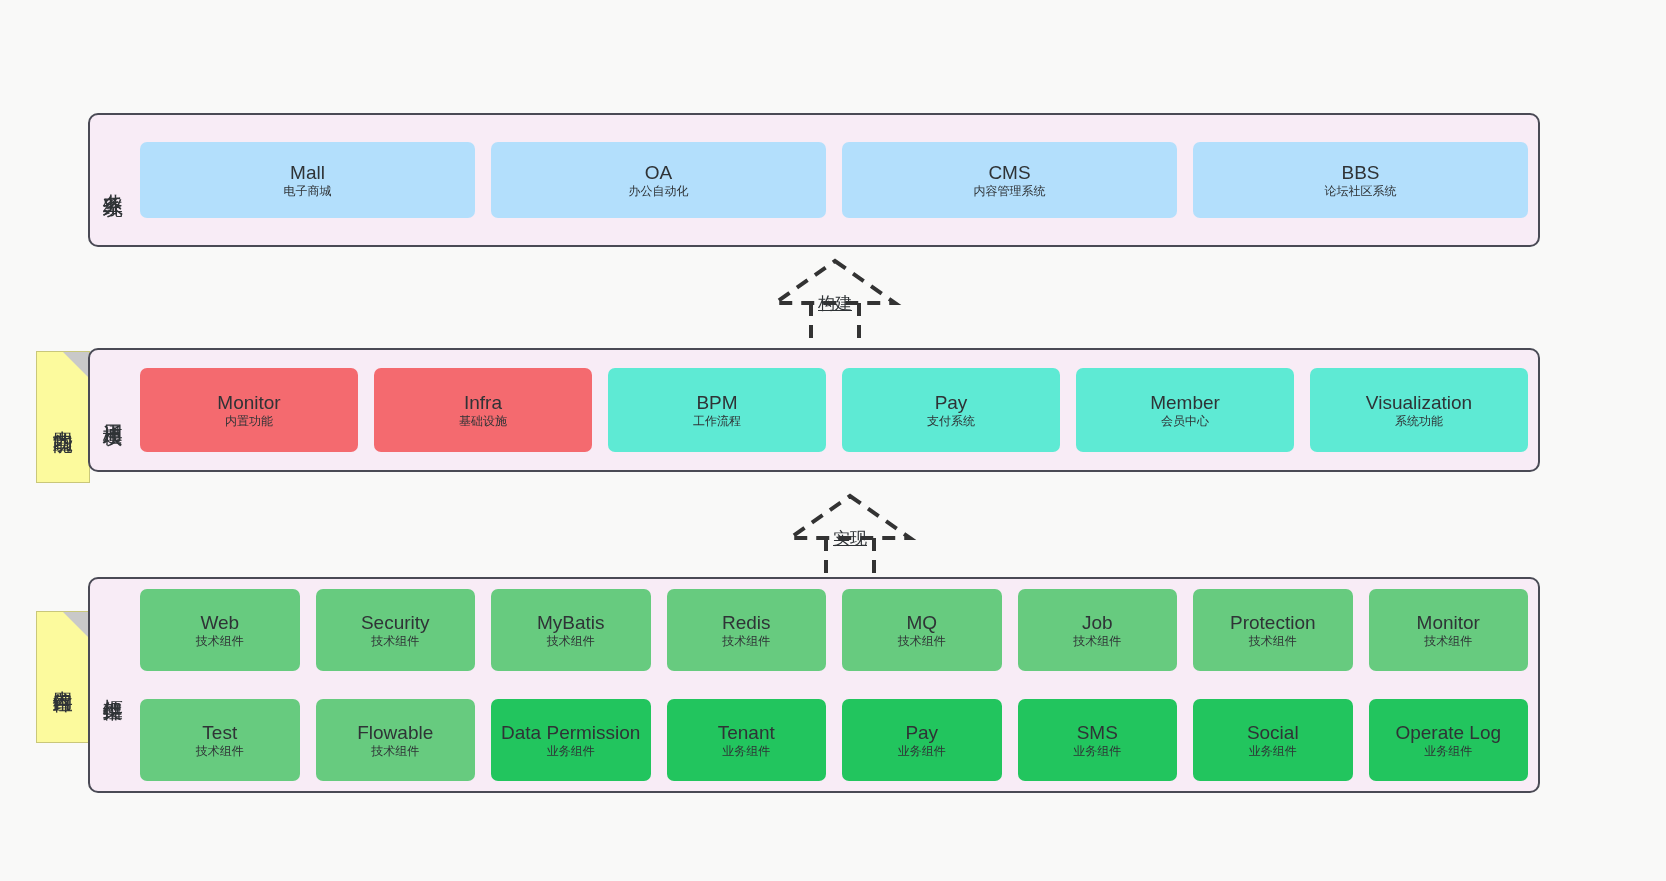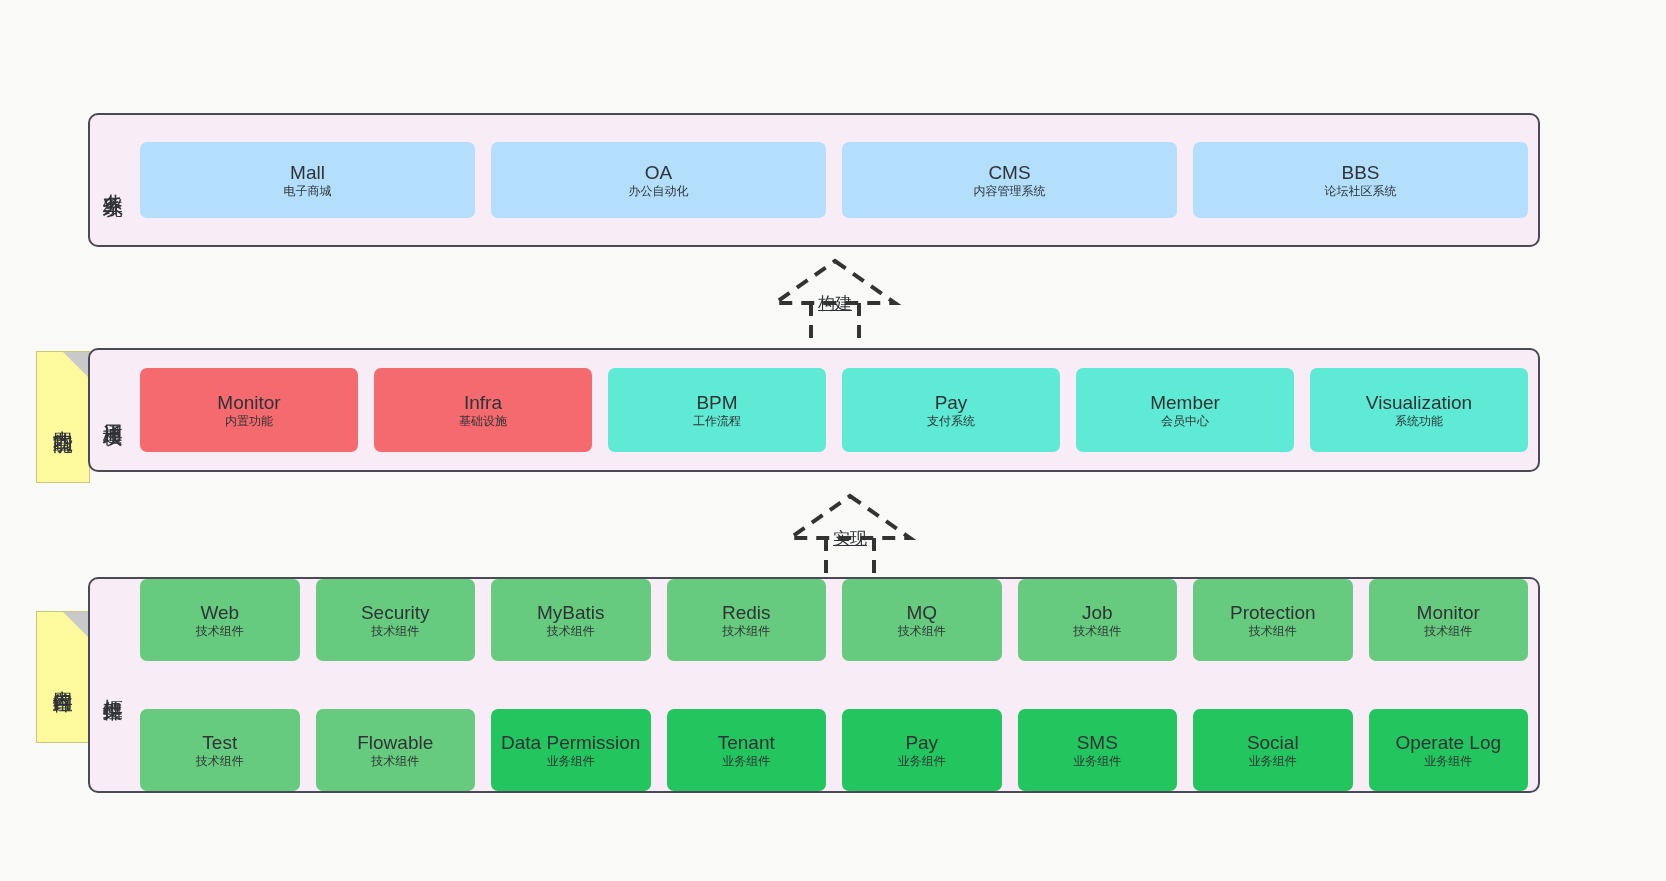--- a/index.html
+++ b/index.html
@@ -73,21 +73,21 @@
 
   
   #layer-business { left: 88px;  top: 113px; width: 1452px; height: 134px; }
   #layer-business .cell { height: 76px; }
 
   #layer-module   { left: 88px;  top: 348px; width: 1452px; height: 124px; }
   #layer-module .cell { height: 84px; }
 
   #layer-framework{ left: 88px;  top: 577px; width: 1452px; height: 216px; }
   #layer-framework .cell { height: 82px; }
-  #layer-framework .layer-body { gap: 28px; justify-content: space-between; }
+  #layer-framework .layer-body { gap: 28px; }
 
   
   .note {
     position: absolute;
     background: #fcfa9d;
     border: 1px solid #c9c77a;
     display: flex;
     align-items: center;
     justify-content: center;
     font-size: 20px;

